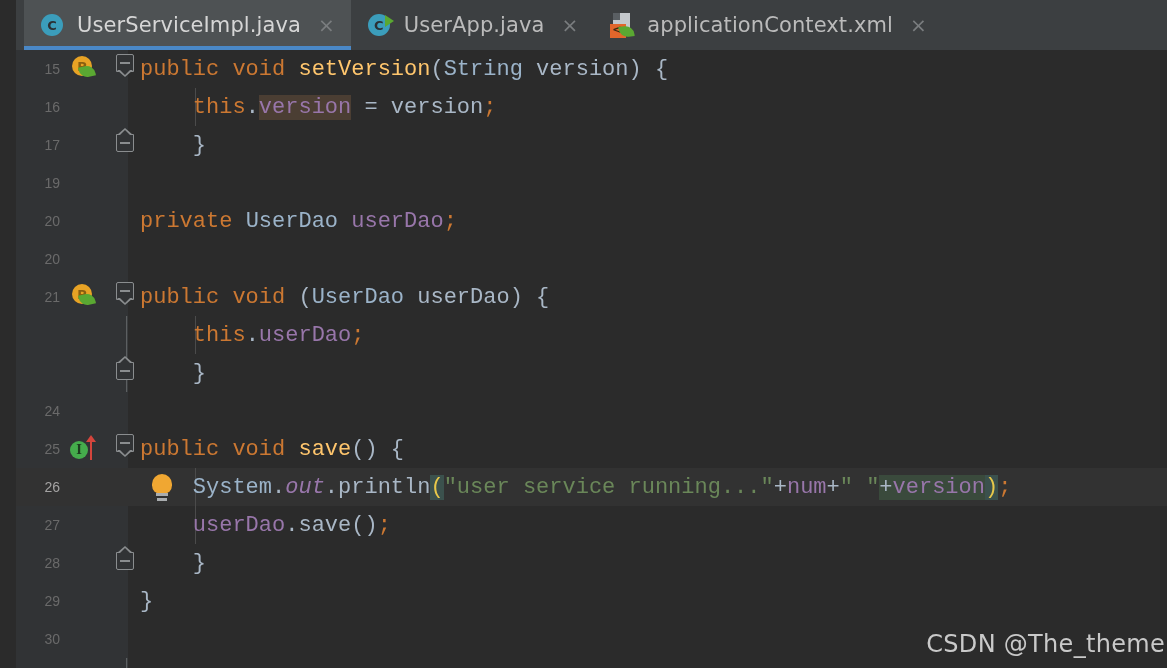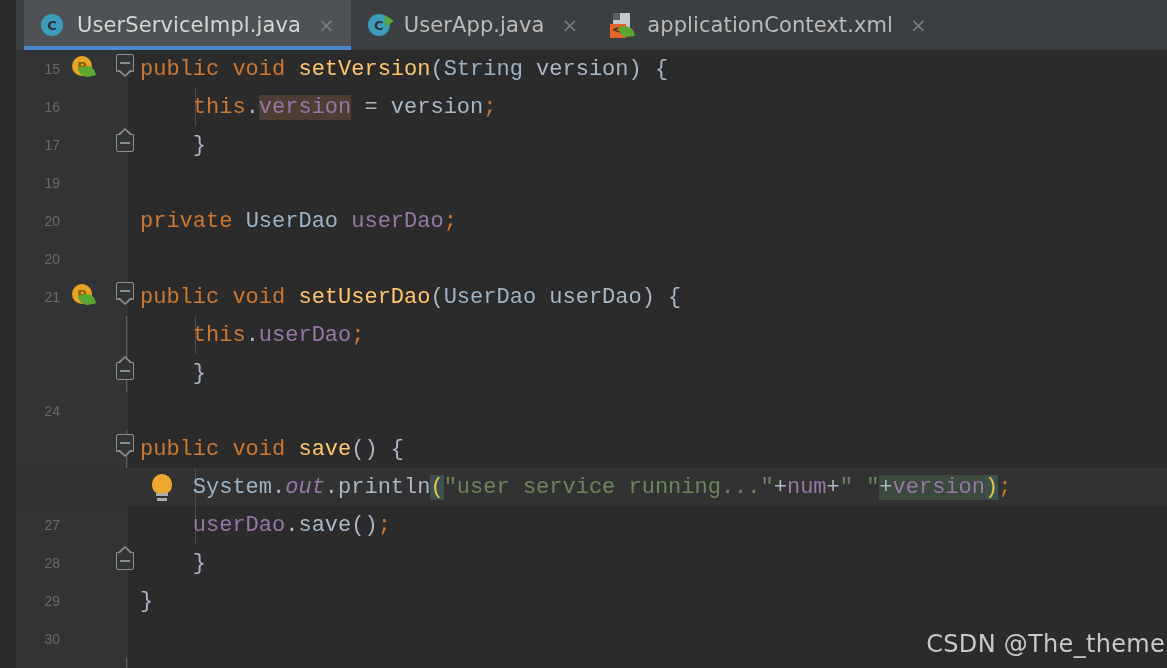--- a/index.html
+++ b/index.html
@@ -492,49 +492,59 @@
             <span class="spring-bean">
               <span class="circ"></span>
               <span class="leaf"></span>
             </span>
           </div>
           <span class="fold start" style="top: 4px;">
             <span class="shape"></span>
             <span class="minus"></span>
             <span class="tip"></span>
           </span>
-          <div class="code"><span class="kw">public</span><span class="pln"> </span><span class="kw">void</span><span class="pln"> </span><span class="mth">setUserDao</span><span class="punc">(</span><span class="cls">UserDao</span><span class="pln"> userDao</span><span class="punc">)</span><span class="pln"> {</span></div>
+          <div class="code"><span class="kw">public</span><span class="pln"> </span><span class="kw">void</span><span class="pln"> </span><span class="punc">(</span><span class="cls">UserDao</span><span class="pln"> userDao</span><span class="punc">)</span><span class="pln"> {</span></div>
         </div>
         <div class="row" style="top: 266px;">
           <span class="indent-guide"></span>
           <div class="code"><span class="pln">    </span><span class="kw">this</span><span class="pln">.</span><span class="fld">userDao</span><span class="semi">;</span></div>
         </div>
         <div class="row" style="top: 304px;">
           <span class="fold end" style="top: 8px;">
             <span class="shape"></span>
             <span class="minus"></span>
             <span class="tip"></span>
           </span>
           <div class="code"><span class="pln">    }</span></div>
         </div>
         <div class="row" style="top: 342px;">
           <div class="gutter-cell">
             <div class="lineno">24</div>
           </div>
           <div class="code"></div>
         </div>
         <div class="row" style="top: 380px;">
+          <div class="gutter-cell">
+            <div class="lineno">25</div>
+            <span class="impl-marker">
+              <span class="circ"></span>
+              <span class="up-arrow"></span>
+            </span>
+          </div>
           <span class="fold start" style="top: 4px;">
             <span class="shape"></span>
             <span class="minus"></span>
             <span class="tip"></span>
           </span>
           <div class="code"><span class="kw">public</span><span class="pln"> </span><span class="kw">void</span><span class="pln"> </span><span class="mth">save</span><span class="punc">()</span><span class="pln"> {</span></div>
         </div>
         <div class="row current" style="top: 418px;">
+          <div class="gutter-cell">
+            <div class="lineno">26</div>
+          </div>
           <span class="bulb">
             <span class="glass"></span>
             <span class="base1"></span>
             <span class="base2"></span>
           </span>
           <span class="indent-guide"></span>
           <div class="code"><span class="pln">    </span><span class="cls">System</span><span class="pln">.</span><span class="stat">out</span><span class="pln">.</span><span class="pln">println</span><span class="brkt hl-brkt">(</span><span class="str">"user service running..."</span><span class="pln">+</span><span class="fld">num</span><span class="pln">+</span><span class="str">" "</span><span class="pln hl-ident">+</span><span class="fld hl-ident">version</span><span class="brkt hl-brkt">)</span><span class="semi">;</span></div>
         </div>
         <div class="row" style="top: 456px;">
           <div class="gutter-cell">

